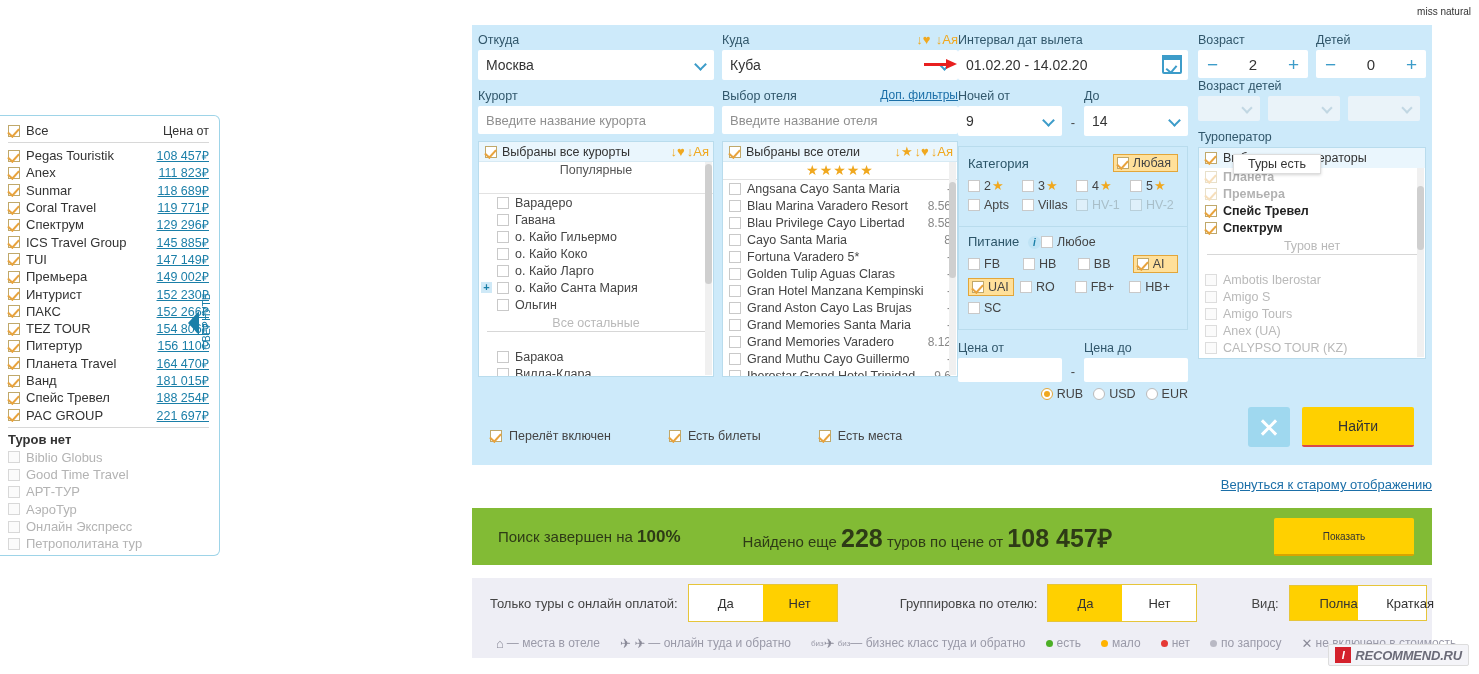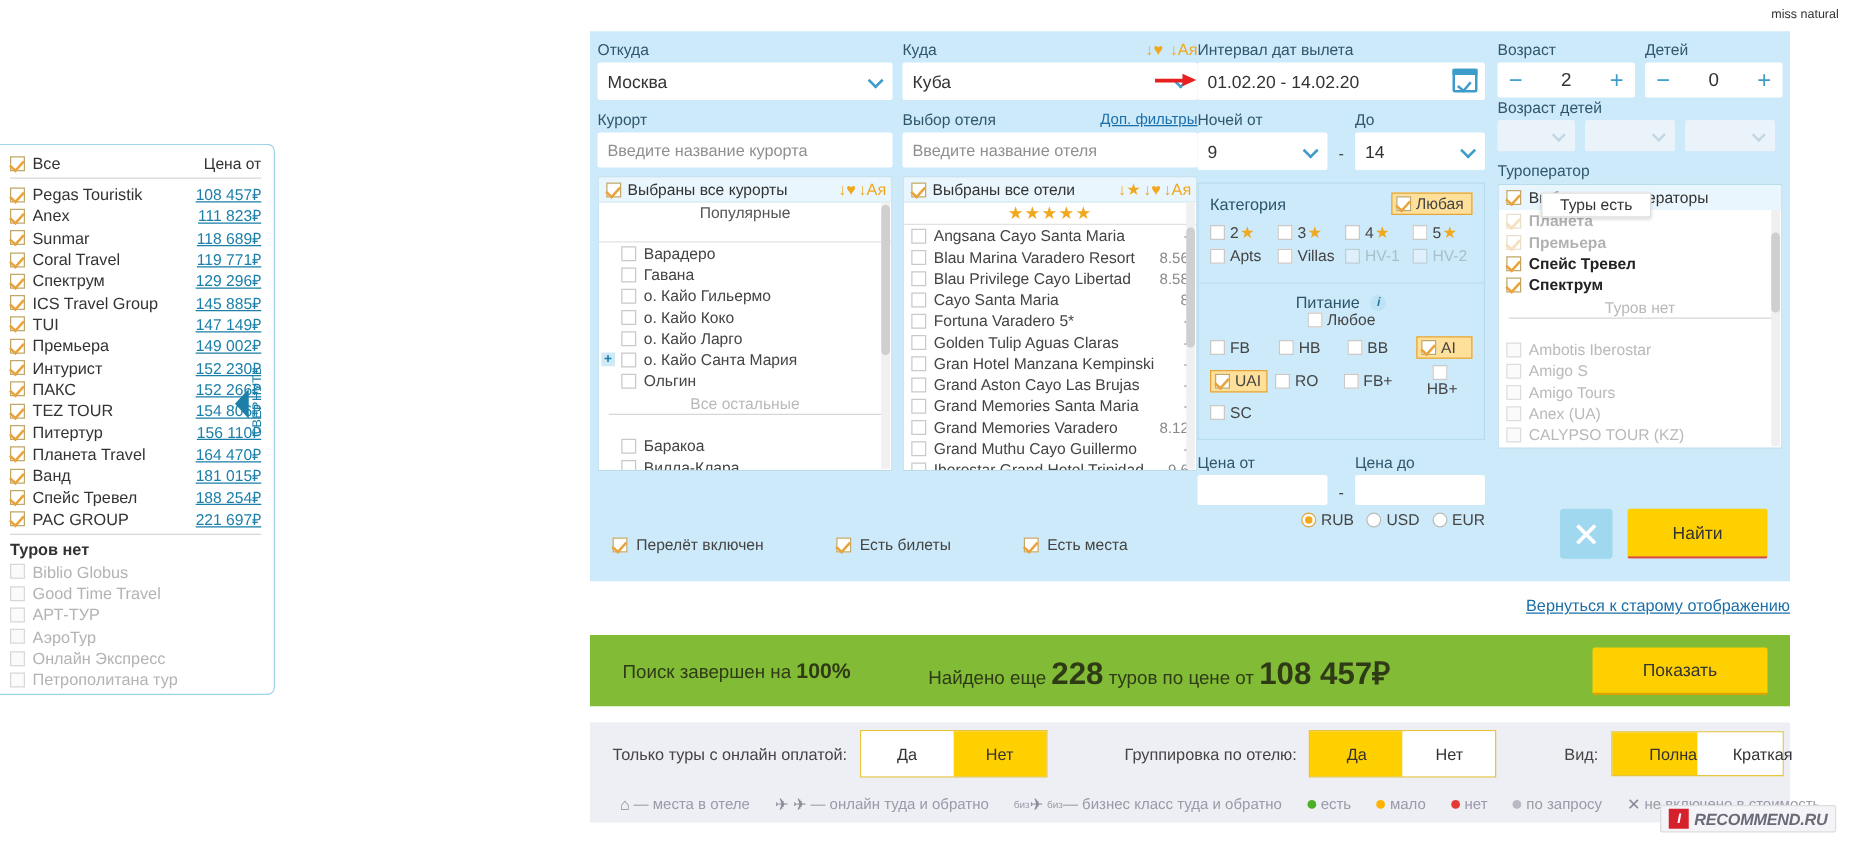--- a/index.html
+++ b/index.html
@@ -264,21 +264,21 @@
     background: #82bb35; display: flex; align-items: center; color: #2e3b16;
   }
   .g-prog { margin-left: 26px; font-size: 15px; }
   .g-prog b { font-size: 17px; }
   .g-found { margin-left: 62px; font-size: 15px; }
   .g-found .big { font-size: 25px; font-weight: bold; }
   .btn-show {
     position: absolute; right: 18px; top: 10px; width: 140px; height: 38px;
     background: #ffd000; border-bottom: 2px solid #d9a400;
     display: flex; align-items: center; justify-content: center;
-    font-size: 14px; color: #333; border-radius: 2px;
+    font-size: 10px; color: #333; border-radius: 2px;
   }
 
   
   .toolbar {
     position: absolute; left: 472px; top: 578px; width: 960px; height: 50px;
     background: #eeeef5; display: flex; align-items: center;
   }
   .tb-label { font-size: 13px; color: #444; }
   .seg { display: inline-flex; border: 1px solid #e6c53a; margin-left: 10px; }
   .seg div {
@@ -694,21 +694,21 @@
               </span>
               <span class="chk dim" style="width: 52px;">
                 <span class="cb greyed"></span>
                 <span>HV-2</span>
               </span>
             </div>
           </div>
       </div>
 
       <div class="panel" style="border-top:none;">
-        <div style="display:flex; align-items:center; justify-content:flex-start;flex-direction:column;">
+        <div style="display:flex; align-items:center; justify-content:flex-start;">
           <span>
             <span class="panel-title">Питание</span>
             <span class="info-i" style="margin-left:5px;">i</span>
           </span>
           <span class="chk">
             <span class="cb off"></span>
             <span>Любое</span>
           </span>
         </div>
         <div id="meal-opts" style="margin-top:6px;">
@@ -736,21 +736,21 @@
                 <span>UAI</span>
               </span>
               <span class="chk" style="width: 50px;">
                 <span class="cb off"></span>
                 <span>RO</span>
               </span>
               <span class="chk" style="width: 50px;">
                 <span class="cb off"></span>
                 <span>FB+</span>
               </span>
-              <span class="chk" style="width: 50px; flex-direction: column;">
+              <span class="chk" style="width: 50px;">
                 <span class="cb off"></span>
                 <span>HB+</span>
               </span>
             </div>
             <div style="display: flex; gap: 6px; margin-bottom: 5px; align-items: center;">
               <span class="chk" style="width: 50px;">
                 <span class="cb off"></span>
                 <span>SC</span>
               </span>
             </div>

